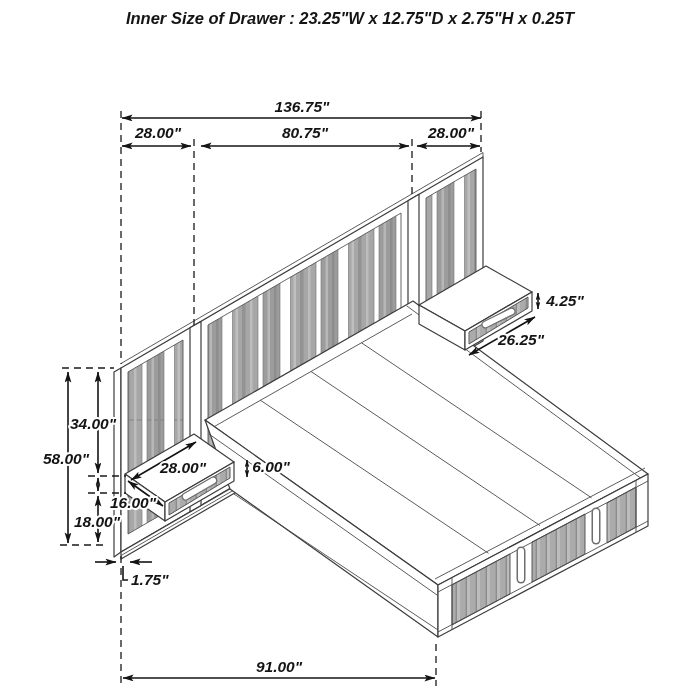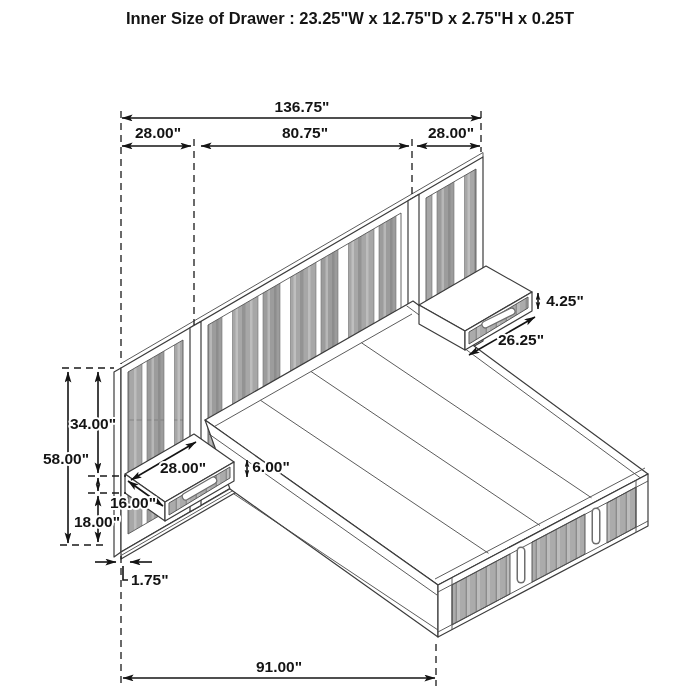--- a/index.html
+++ b/index.html
@@ -1,17 +1,17 @@
 <!DOCTYPE html>
 <html><head>
 <meta charset="utf-8">
 <style>
   html,body{margin:0;padding:0;background:#ffffff;}
   .stage{position:relative;width:700px;height:700px;background:#fff;overflow:hidden;
-         font-family:"Liberation Sans", sans-serif;}
+         font-family:"Liberation Sans", sans-serif;font-style:italic;}
   svg{display:block;}
   .dimtext{font-family:"Liberation Sans", sans-serif;font-size:15.5px;font-weight:bold;
            fill:#141414;paint-order:stroke;stroke:#ffffff;stroke-width:4px;stroke-linejoin:round;}
   .titletext{font-family:"Liberation Sans", sans-serif;font-size:16.5px;font-weight:bold;fill:#141414;}
   .face{fill:#ffffff;stroke:#3c3c3c;stroke-width:1.2;stroke-linejoin:round;}
   .thin{fill:none;stroke:#4a4a4a;stroke-width:0.9;}
   .dimline{stroke:#141414;stroke-width:1.6;fill:none;}
   .dashline{stroke:#1a1a1a;stroke-width:1.3;fill:none;stroke-dasharray:7 5;}
 </style>
 </head>

